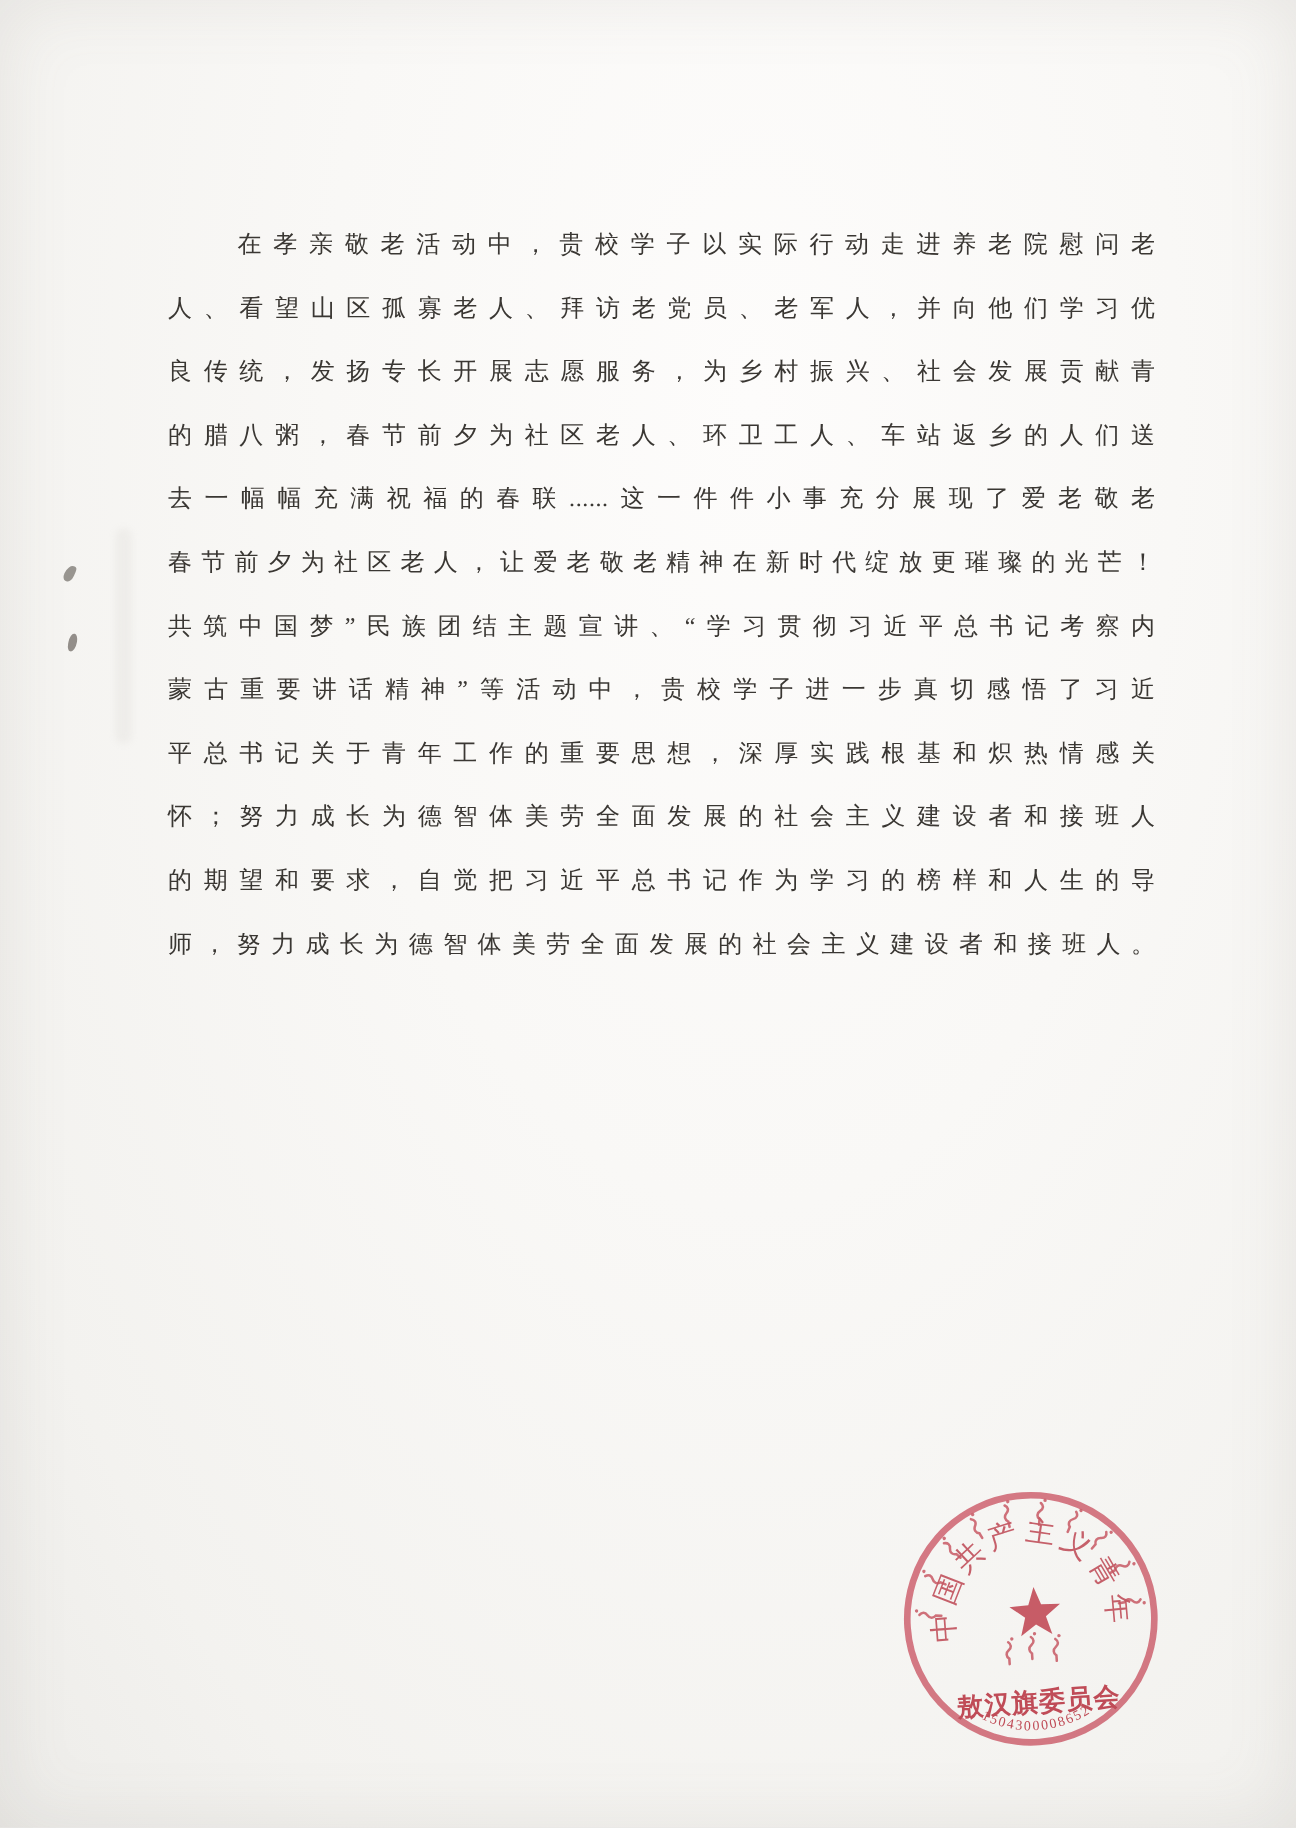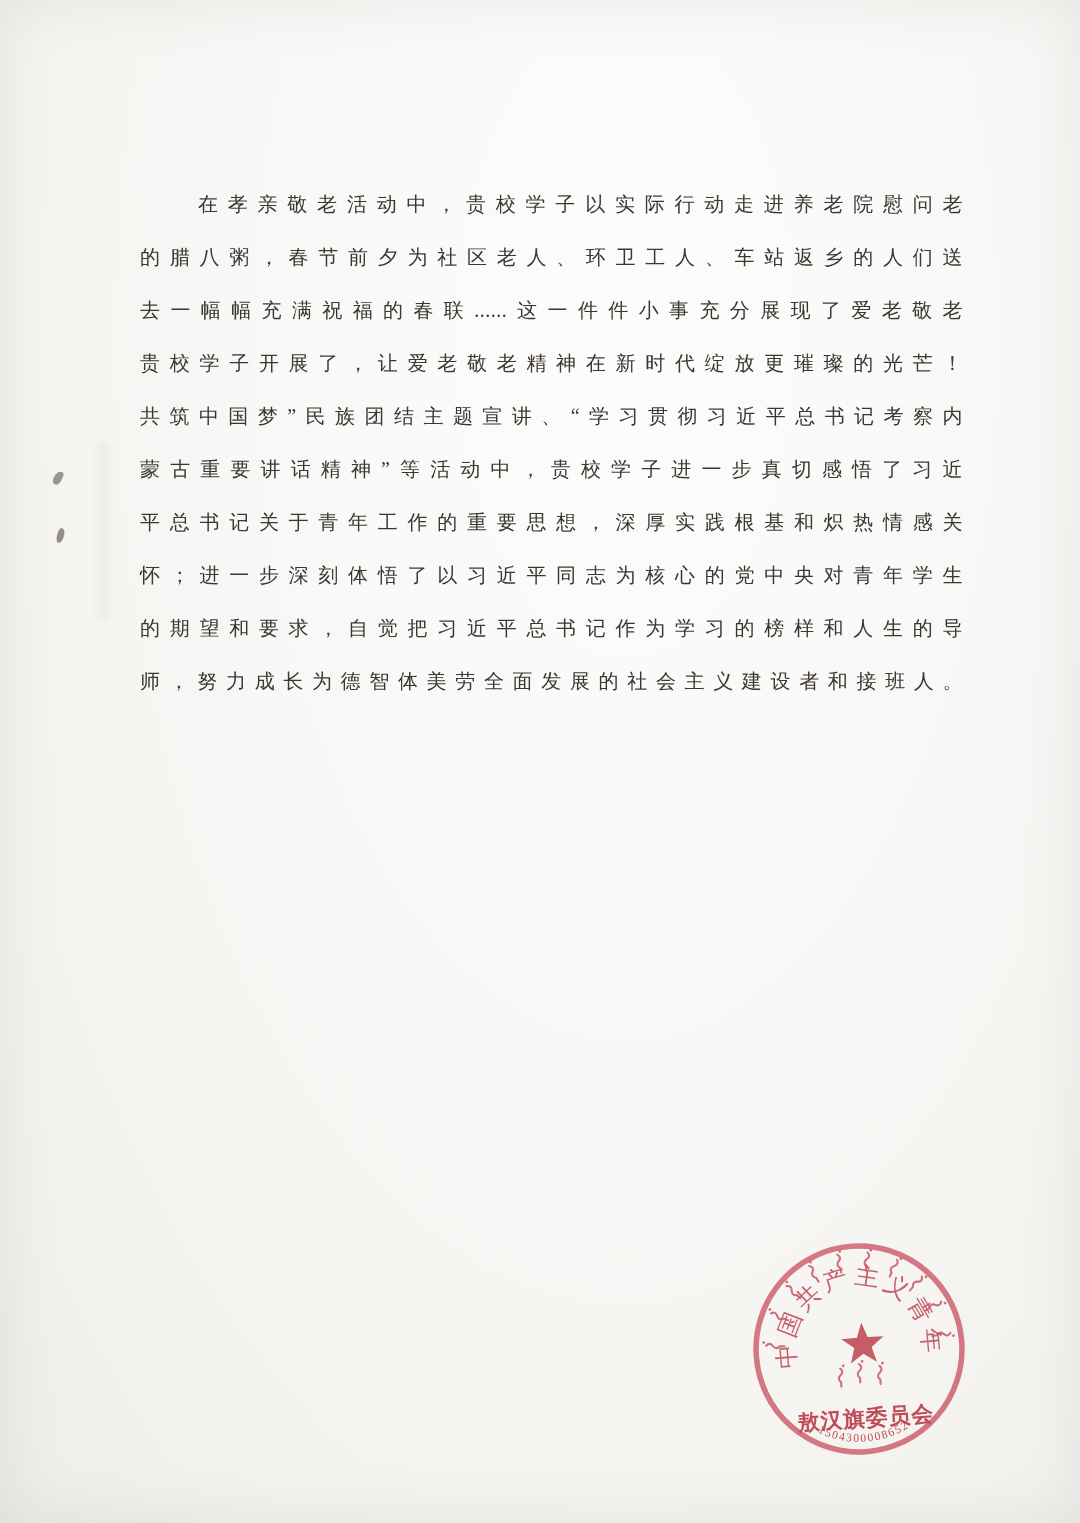--- a/index.html
+++ b/index.html
@@ -87,29 +87,31 @@
       <text font-size="11.5" letter-spacing="1.6" fill="#c4414f">
         <textPath href="#arcNum" startOffset="4">1504300008652</textPath>
       </text>
     </svg>
   </div>
 
   <div class="content">
 
     <div class="para">
       <div class="line ind">在孝亲敬老活动中，贵校学子以实际行动走进养老院慰问老</div>
+      <div class="line">人、看望山区孤寡老人、拜访老党员、老军人，并向他们学习优</div>
+      <div class="line">良传统，发扬专长开展志愿服务，为乡村振兴、社会发展贡献青</div>
       <div class="line">的腊八粥，春节前夕为社区老人、环卫工人、车站返乡的人们送</div>
       <div class="line">去一幅幅充满祝福的春联......这一件件小事充分展现了爱老敬老</div>
-      <div class="line">贵校学子开展了，让爱老敬老精神在新时代绽放更璀璨的光芒！</div>
+      <div class="line">春节前夕为社区老人，让爱老敬老精神在新时代绽放更璀璨的光芒！</div>
     </div>
 
     <div class="para">
       <div class="line">共筑中国梦”民族团结主题宣讲、“学习贯彻习近平总书记考察内</div>
       <div class="line">蒙古重要讲话精神”等活动中，贵校学子进一步真切感悟了习近</div>
       <div class="line">平总书记关于青年工作的重要思想，深厚实践根基和炽热情感关</div>
-      <div class="line">怀；进一步深刻体悟了以习近平同志为核心的党中央对青年学生</div>
+      <div class="line">怀；努力成长为德智体美劳全面发展的社会主义建设者和接班人</div>
       <div class="line">的期望和要求，自觉把习近平总书记作为学习的榜样和人生的导</div>
       <div class="line">师，努力成长为德智体美劳全面发展的社会主义建设者和接班人。</div>
     </div>
 
   </div>
 
 </div>
 
 </body></html>

